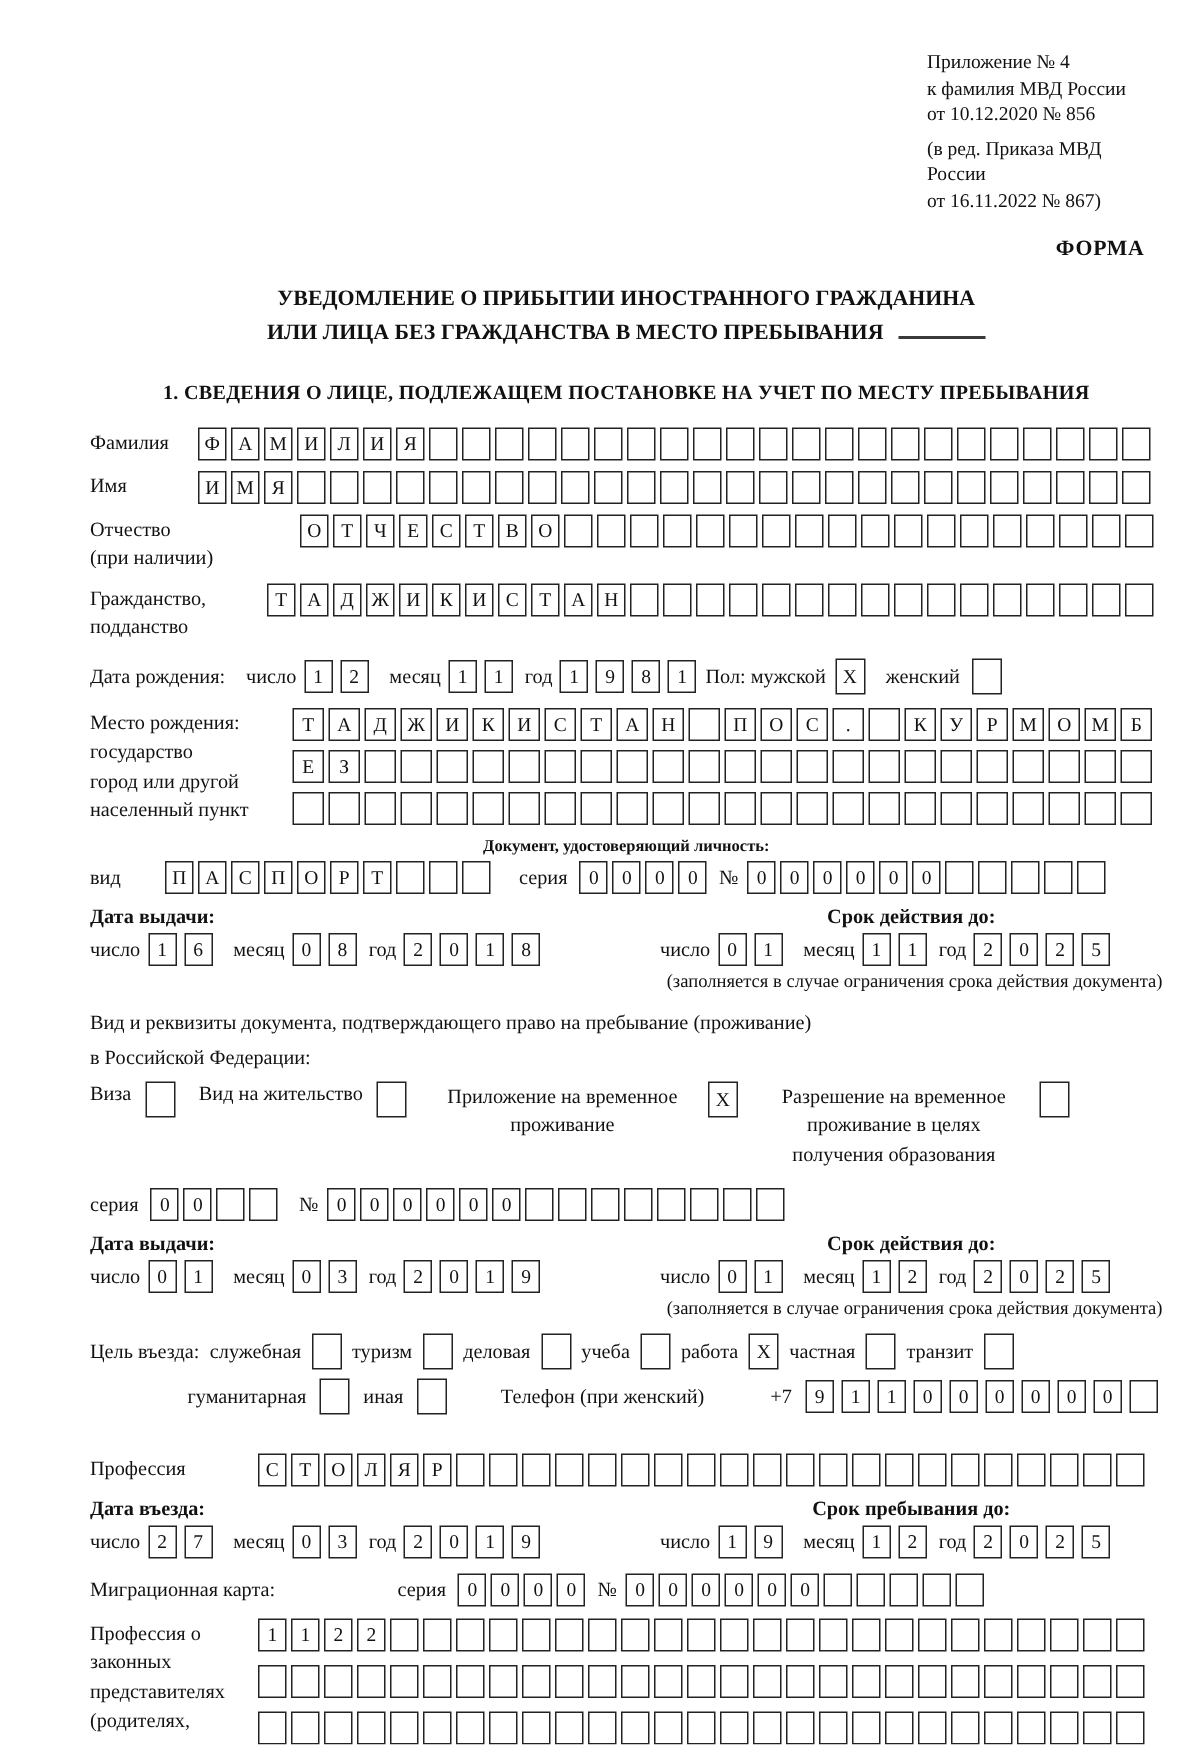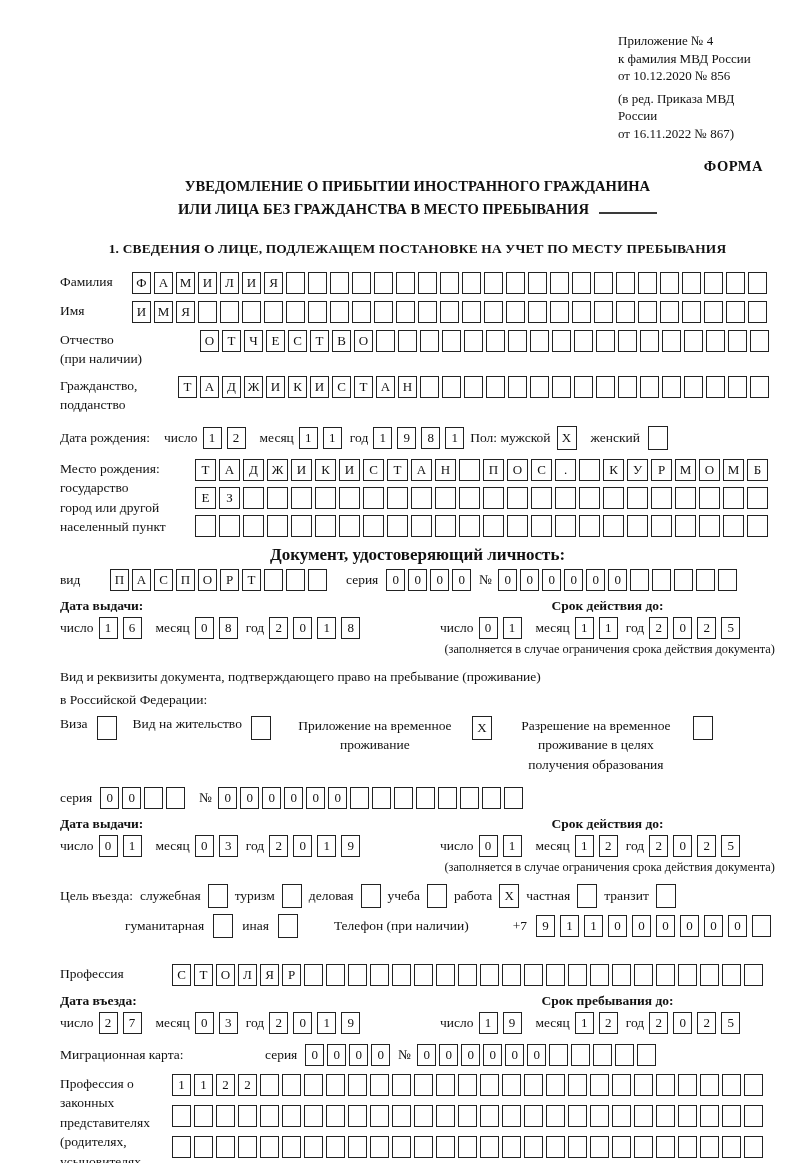--- a/index.html
+++ b/index.html
@@ -2,38 +2,38 @@
 <html><head>
 <meta charset="utf-8">
 <style>
   html,body{margin:0;padding:0;background:#fff;}
   body{width:800px;height:1163px;font-family:"Liberation Serif","DejaVu Serif",serif;color:#111;}
   .page{box-sizing:border-box;width:800px;height:1163px;padding:32px 25px 0 60px;overflow:hidden;}
 
   .appendix{margin-left:558px;font-size:13px;line-height:1.35;}
   .appendix-gap{height:5px;}
   .forma{margin-top:16px;padding-right:12px;text-align:right;font-weight:bold;font-size:14.5px;letter-spacing:.5px;}
-  .title{margin-top:0;text-align:center;font-weight:bold;font-size:14.6px;line-height:1.55;}
+  .title{margin-top:13px;text-align:center;font-weight:bold;font-size:14.6px;line-height:1.55;}
   .uline{display:inline-block;width:58px;border-bottom:2.2px solid #3a3a3a;margin-left:10px;vertical-align:baseline;}
   .sec-heading{margin-top:20px;text-align:center;font-weight:bold;font-size:13.4px;letter-spacing:.2px;}
 
   .row{display:flex;align-items:flex-start;margin-top:7px;}
   .flabel{font-size:13.5px;line-height:1.45;flex-shrink:0;}
   .lbl{font-size:13.5px;flex-shrink:0;}
   .cells{display:flex;gap:3px;flex-shrink:0;}
   .cell{box-sizing:border-box;width:19px;height:22px;border:1.7px solid #222;display:flex;align-items:center;justify-content:center;font-size:13px;flex-shrink:0;background:#fff;}
   .wide .cell{width:21px;}
   .sp{gap:5px;}
   .cbox .cell{width:20px;height:24px;}
 
   .w72{width:72px;} .w140{width:140px;} .w118{width:118px;} .w135{width:135px;}
   .w50{width:50px;} .w112{width:112px;} .w150{width:150px;}
 
   .stack{display:flex;flex-direction:column;gap:6px;}
-  .doc-heading{margin-top:8px;text-align:center;font-weight:bold;font-size:17px;}
+  .doc-heading{margin-top:8px;text-align:center;font-weight:bold;font-size:11px;}
   .datehead{display:flex;margin-top:7px;font-weight:bold;font-size:13.5px;}
   .dh-left{width:380px;text-align:left;}
   .dh-right{flex:1;text-align:center;}
   .daterow{display:flex;margin-top:3px;align-items:center;}
   .dr-left{width:380px;display:flex;align-items:center;}
   .dr-right{flex:1;display:flex;align-items:center;}
   .dlbl{font-size:13.5px;margin-right:5px;}
   .mr8{margin-right:8px;} .mr14{margin-right:14px;} .mr19{margin-right:19px;} .mr6{margin-right:6px;} .mr55{margin-right:55px;}
   .rnote{margin-top:3px;text-align:right;font-size:12.4px;}
   .intro{margin-top:9px;font-size:13.5px;line-height:1.7;}
@@ -549,21 +549,21 @@
   <div class="purposerow2">
     <span class="lbl">гуманитарная</span>
     <span class="cells cbox">
         <span class="cell"></span>
       </span>
     <span class="lbl">иная</span>
     <span class="cells cbox">
         <span class="cell"></span>
       </span>
     <span class="gap18"></span>
-    <span class="lbl">Телефон (при наличии)</span>
+    <span class="lbl">Телефон (при женский)</span>
     <span class="gap26"></span>
     <span class="lbl">+7</span>
     <span class="cells sp">
         <span class="cell">9</span>
         <span class="cell">1</span>
         <span class="cell">1</span>
         <span class="cell">0</span>
         <span class="cell">0</span>
         <span class="cell">0</span>
         <span class="cell">0</span>

